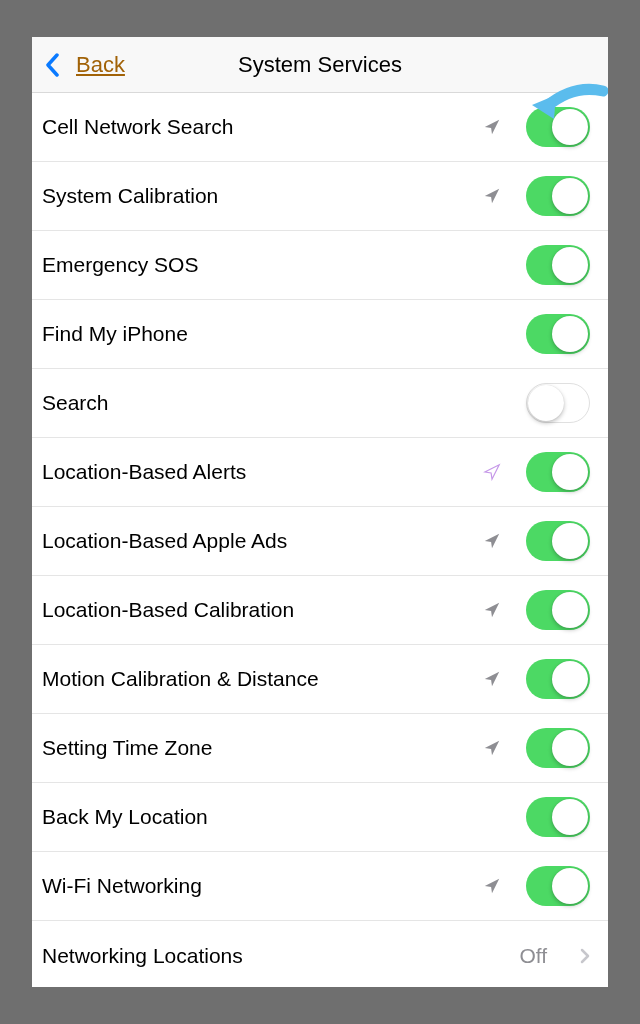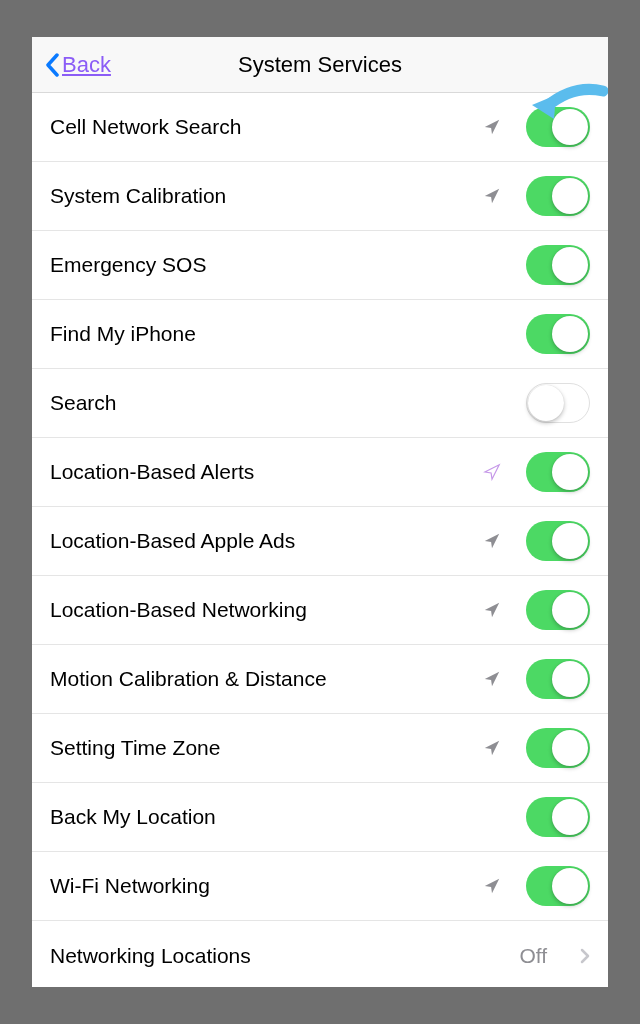--- a/index.html
+++ b/index.html
@@ -28,22 +28,22 @@
       background: #f8f8f8;
       border-bottom: 1px solid #d9d9d9;
       display: flex;
       align-items: center;
       position: relative;
       padding: 0 12px;
     }
     .back-btn {
       display: flex;
       align-items: center;
-      gap: 2px;
-      color: #8b5cf6;
+      gap: 16px;
+      color: #a16207;
       font-size: 22px;
       cursor: pointer;
     }
     .back-chevron {
       width: 16px;
       height: 24px;
     }
     .back-label {
       text-decoration: underline;
     }
@@ -56,21 +56,21 @@
       color: #000;
     }
     .list {
       background: #fff;
     }
     .row {
       display: flex;
       align-items: center;
       justify-content: space-between;
       height: 69px;
-      padding: 0 18px 0 18px;
+      padding: 0 18px 0 10px;
       border-bottom: 1px solid #e5e5e5;
     }
     .row-label {
       font-size: 21px;
       color: #000;
       font-weight: 400;
     }
     .row-right {
       display: flex;
       align-items: center;
@@ -209,21 +209,21 @@
         <div class="row-right">
           <svg class="loc-arrow" viewBox="0 0 20 20">
             <path d="M2 10 L18 2 L10 18 L9 11 Z" fill="#8e8e93"></path>
           </svg>
           <div class="toggle on">
             <div class="toggle-knob"></div>
           </div>
         </div>
       </div>
       <div class="row">
-        <span class="row-label">Location-Based Networking</span>
+        <span class="row-label">Location-Based Calibration</span>
         <div class="row-right">
           <svg class="loc-arrow" viewBox="0 0 20 20">
             <path d="M2 10 L18 2 L10 18 L9 11 Z" fill="#8e8e93"></path>
           </svg>
           <div class="toggle on">
             <div class="toggle-knob"></div>
           </div>
         </div>
       </div>
       <div class="row">

